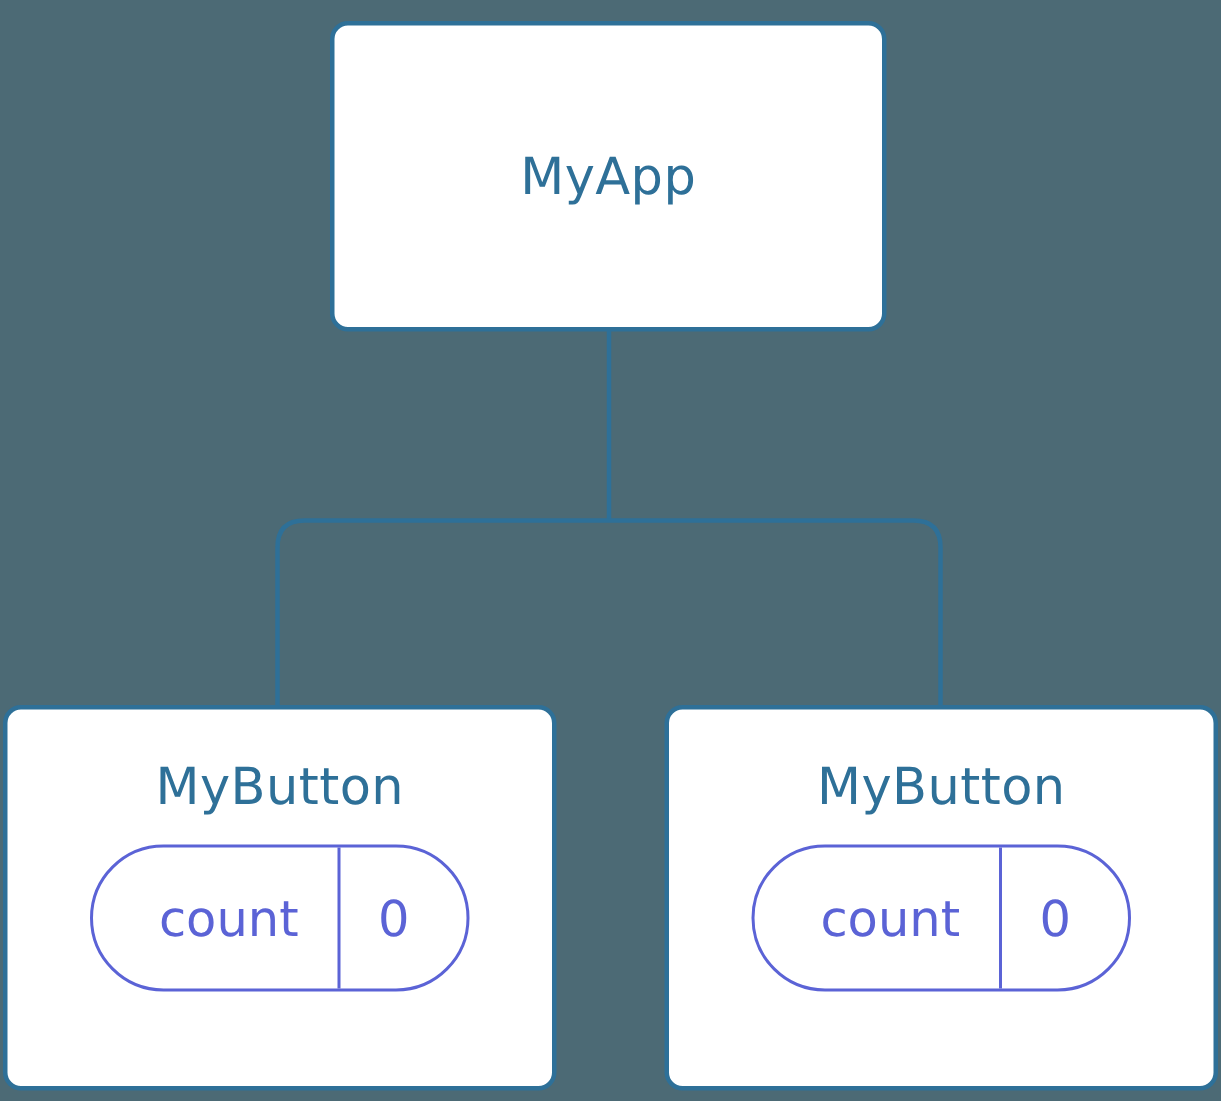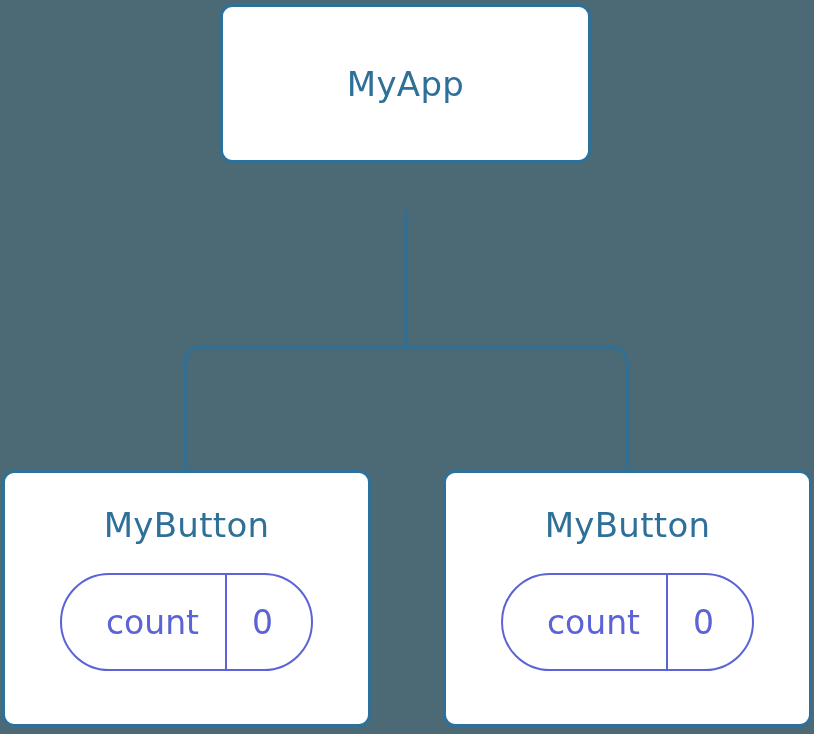--- a/index.html
+++ b/index.html
@@ -33,23 +33,23 @@
     background: #ffffff;
     border: 3px solid #2e7098;
     border-radius: 12px;
     box-sizing: border-box;
     display: flex;
     flex-direction: column;
     align-items: center;
   }
   .node-root {
     left: 220px;
-    top: 4px;
+    top: 14px;
     width: 371px;
-    height: 159px;
+    height: 207px;
     justify-content: center;
   }
   .node-child-left {
     left: 2px;
     top: 470px;
     width: 369px;
     height: 257px;
     justify-content: flex-start;
   }
   .node-child-right {
@@ -64,21 +64,21 @@
     font-size: 34px;
     line-height: 1;
     letter-spacing: 0.3px;
     white-space: nowrap;
   }
   .node-child-left .node-title,
   .node-child-right .node-title {
     margin-top: 35px;
   }
   .state-pill {
-    margin-top: 31px;
+    margin-top: 21px;
     height: 98px;
     border: 2px solid #5b63d6;
     border-radius: 49px;
     box-sizing: border-box;
     display: flex;
     align-items: stretch;
     background: #ffffff;
   }
   .pill-key {
     display: flex;

